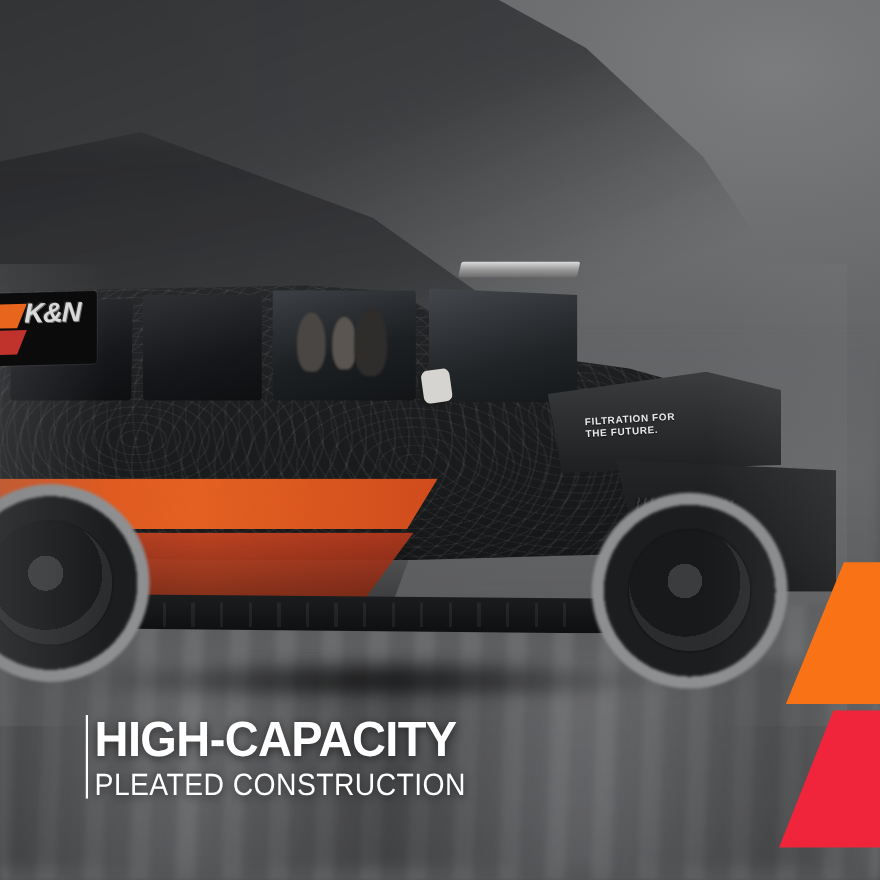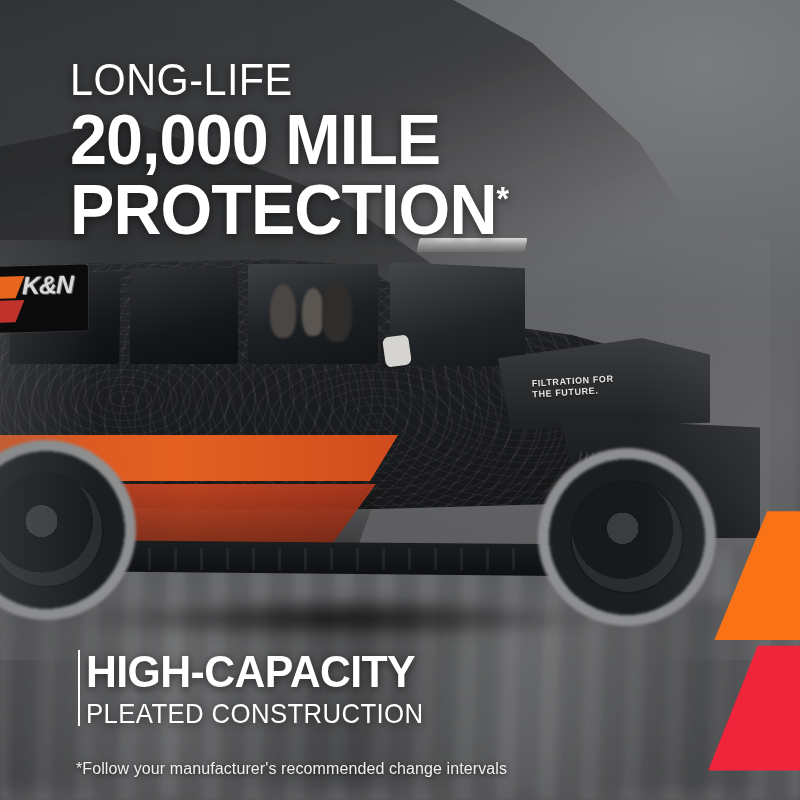--- a/index.html
+++ b/index.html
@@ -385,29 +385,21 @@
 
   <div class="kn-badge">
     <div class="kn-chev c1"></div>
     <div class="kn-chev c2"></div>
     <div class="kn-text">K&amp;N</div>
   </div>
 
   <div class="shape shape-orange" style="background: rgb(249, 115, 22);"></div>
   <div class="shape shape-red" style="background: rgb(240, 36, 58);"></div>
 
-  <div class="headline-block">
-    <div class="kicker">LONG-LIFE</div>
-    <div class="headline">20,000 MILE</div>
-    <div class="headline">
-      <span>PROTECTION</span><span class="star">*</span>
-    </div>
-  </div>
 
   <div class="subhead-block">
     <div class="subhead-rule"></div>
     <div class="subhead-main">HIGH-CAPACITY</div>
     <div class="subhead-sub">PLEATED CONSTRUCTION</div>
   </div>
 
-  <div class="footnote">*Follow your manufacturer's recommended change intervals</div>
 
 </div>
 
 </body></html>

